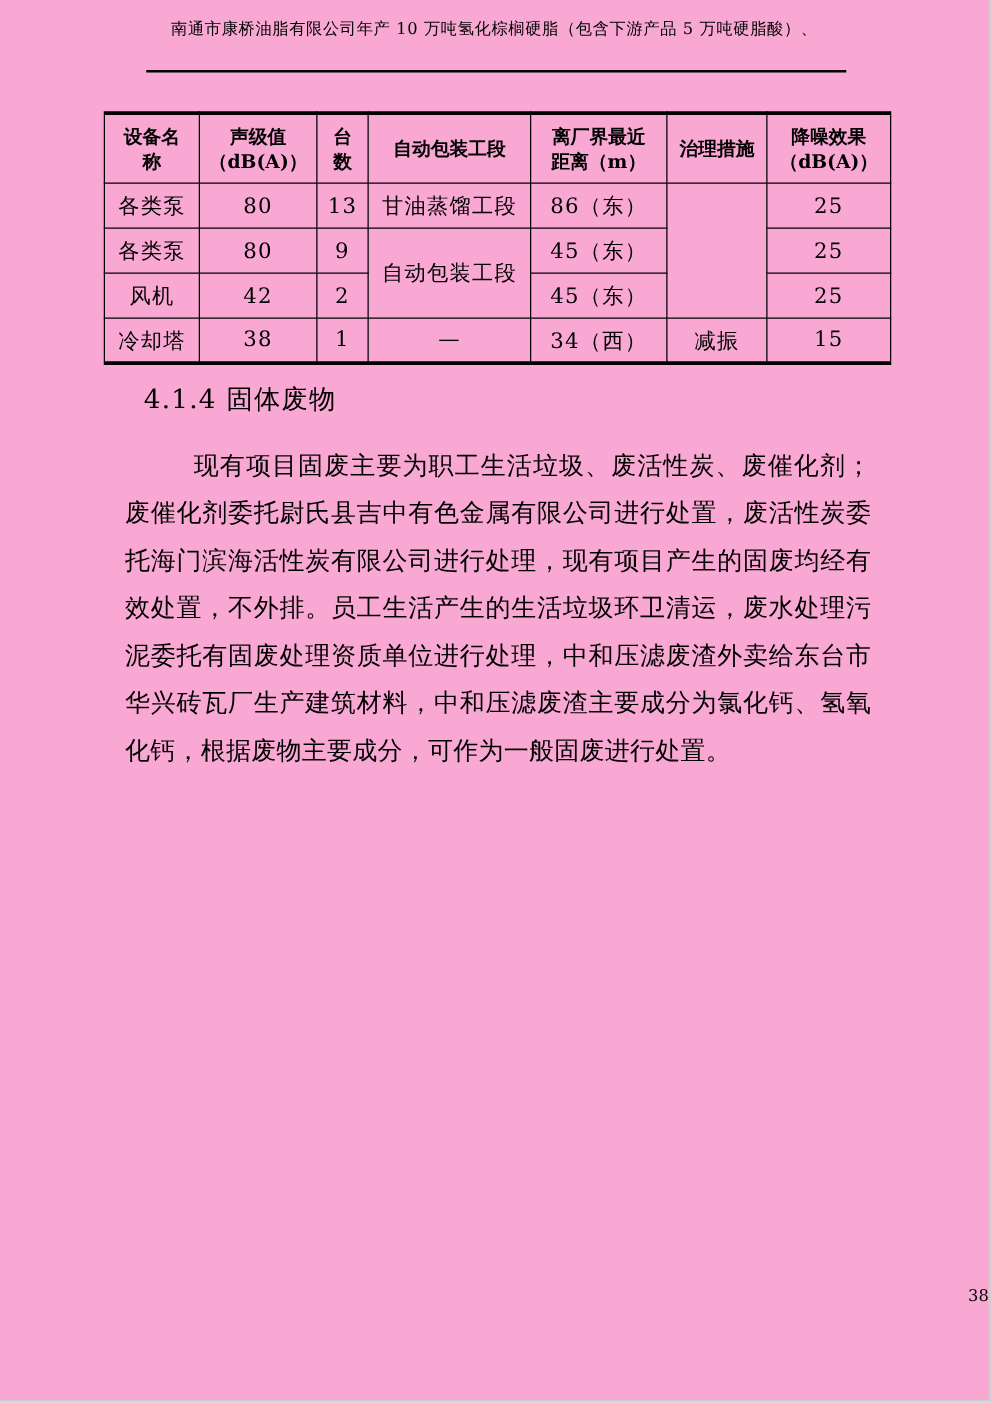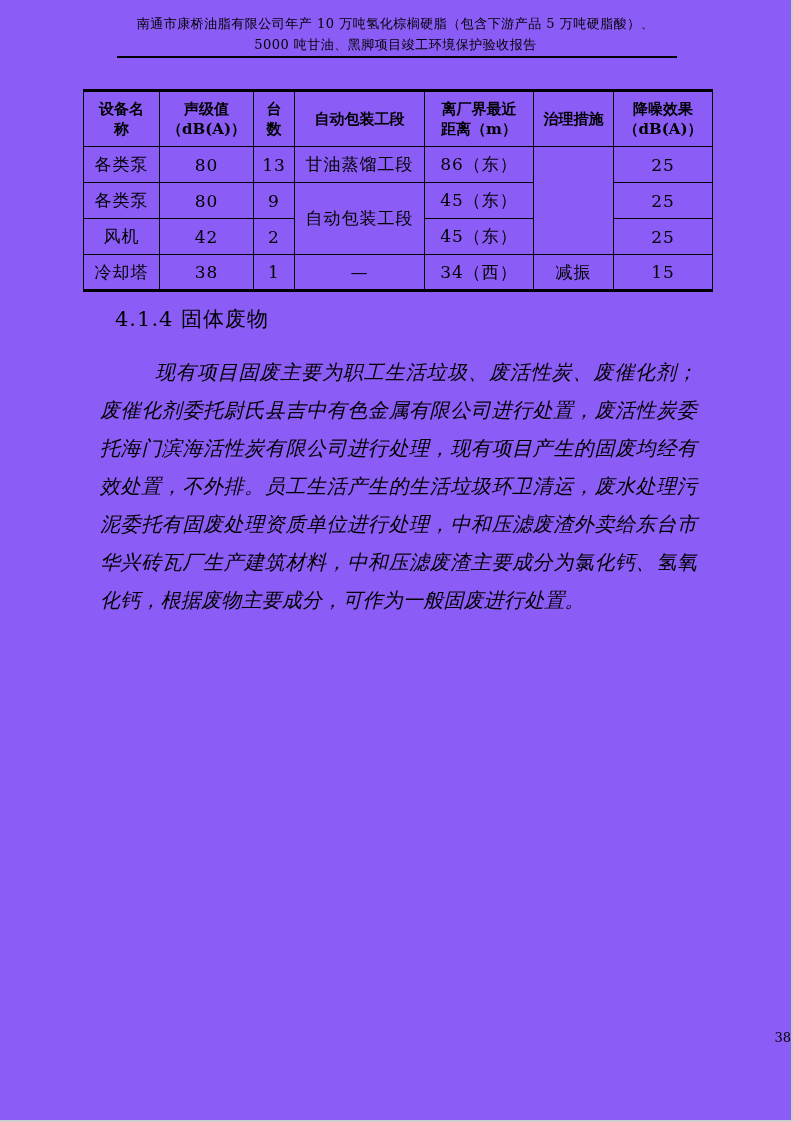--- a/index.html
+++ b/index.html
@@ -1,21 +1,21 @@
 <!DOCTYPE html>
 <html><head>
 <meta charset="utf-8">
 <style>
   * { box-sizing: border-box; }
   html, body { margin: 0; padding: 0; background: #ffffff; }
   .page {
     position: relative;
     width: 793px;
     height: 1122px;
-    background: #8b5cf6;
+    background: #f9a8d4;
     color: #000000;
     font-family: "DejaVu Serif", "Liberation Serif", serif;
     border-right: 2px solid #cfcfcf;
     border-bottom: 2px solid #cfcfcf;
     overflow: hidden;
   }
   
   .doc-header {
     position: absolute;
     top: 13px;
@@ -79,40 +79,38 @@
     left: 100px;
     width: 597px;
     font-size: 20px;
     line-height: 38px;
     text-align: justify;
     letter-spacing: 0.2px;
   }
   .body-text p {
     margin: 0;
     text-indent: 55px;
-    font-style: italic;
   }
   
   .page-number {
     position: absolute;
     top: 1030px;
     left: 0;
     width: 100%;
     text-align: right;
     font-size: 13px;
   }
 </style>
 </head>
 <body>
 
 <div class="page">
 
   <div class="doc-header">
     <div>南通市康桥油脂有限公司年产 10 万吨氢化棕榈硬脂（包含下游产品 5 万吨硬脂酸）、</div>
-    <div>5000 吨甘油、黑脚项目竣工环境保护验收报告</div>
   </div>
   <div class="header-rule"></div>
 
   <table class="noise">
     <colgroup>
       <col style="width:76px">
         <col style="width:94px">
         <col style="width:41px">
       <col style="width:130px">
         <col style="width:109px">

